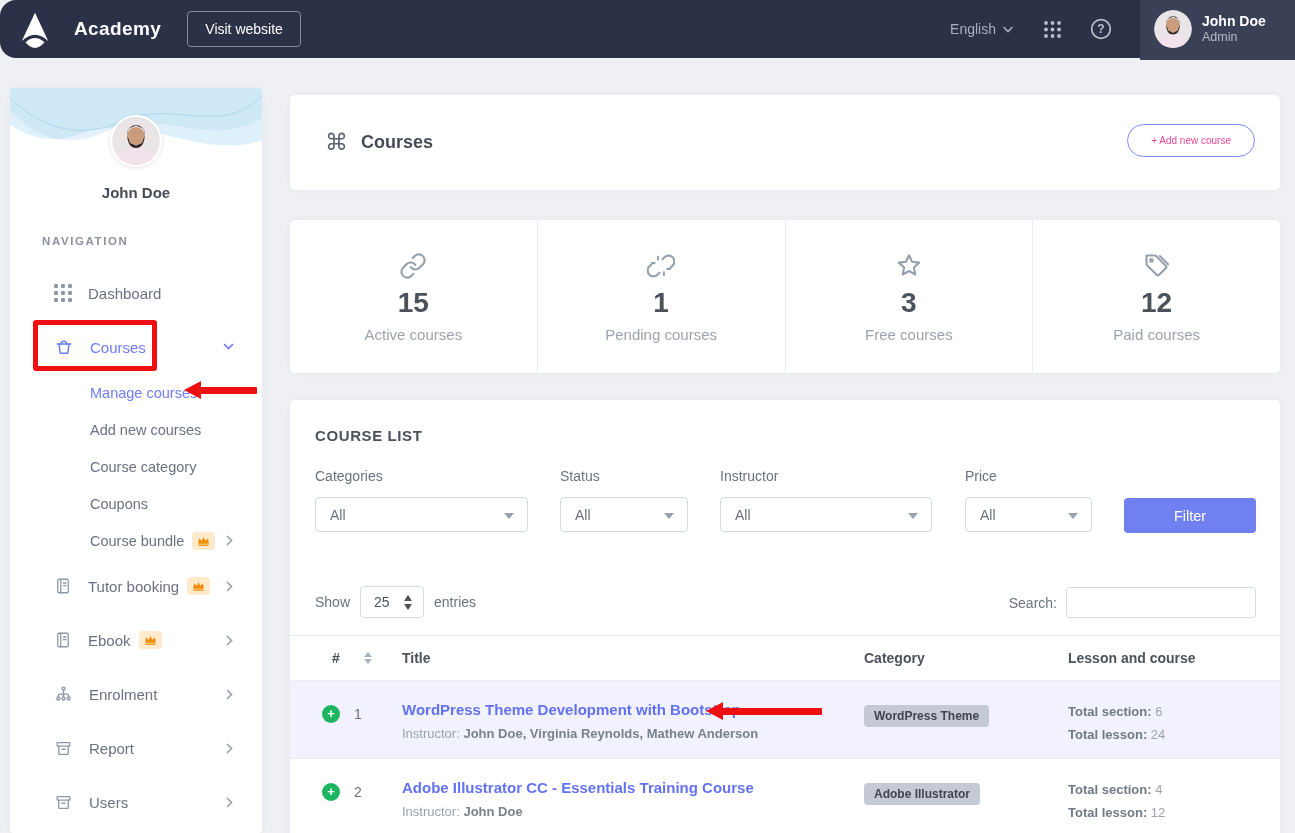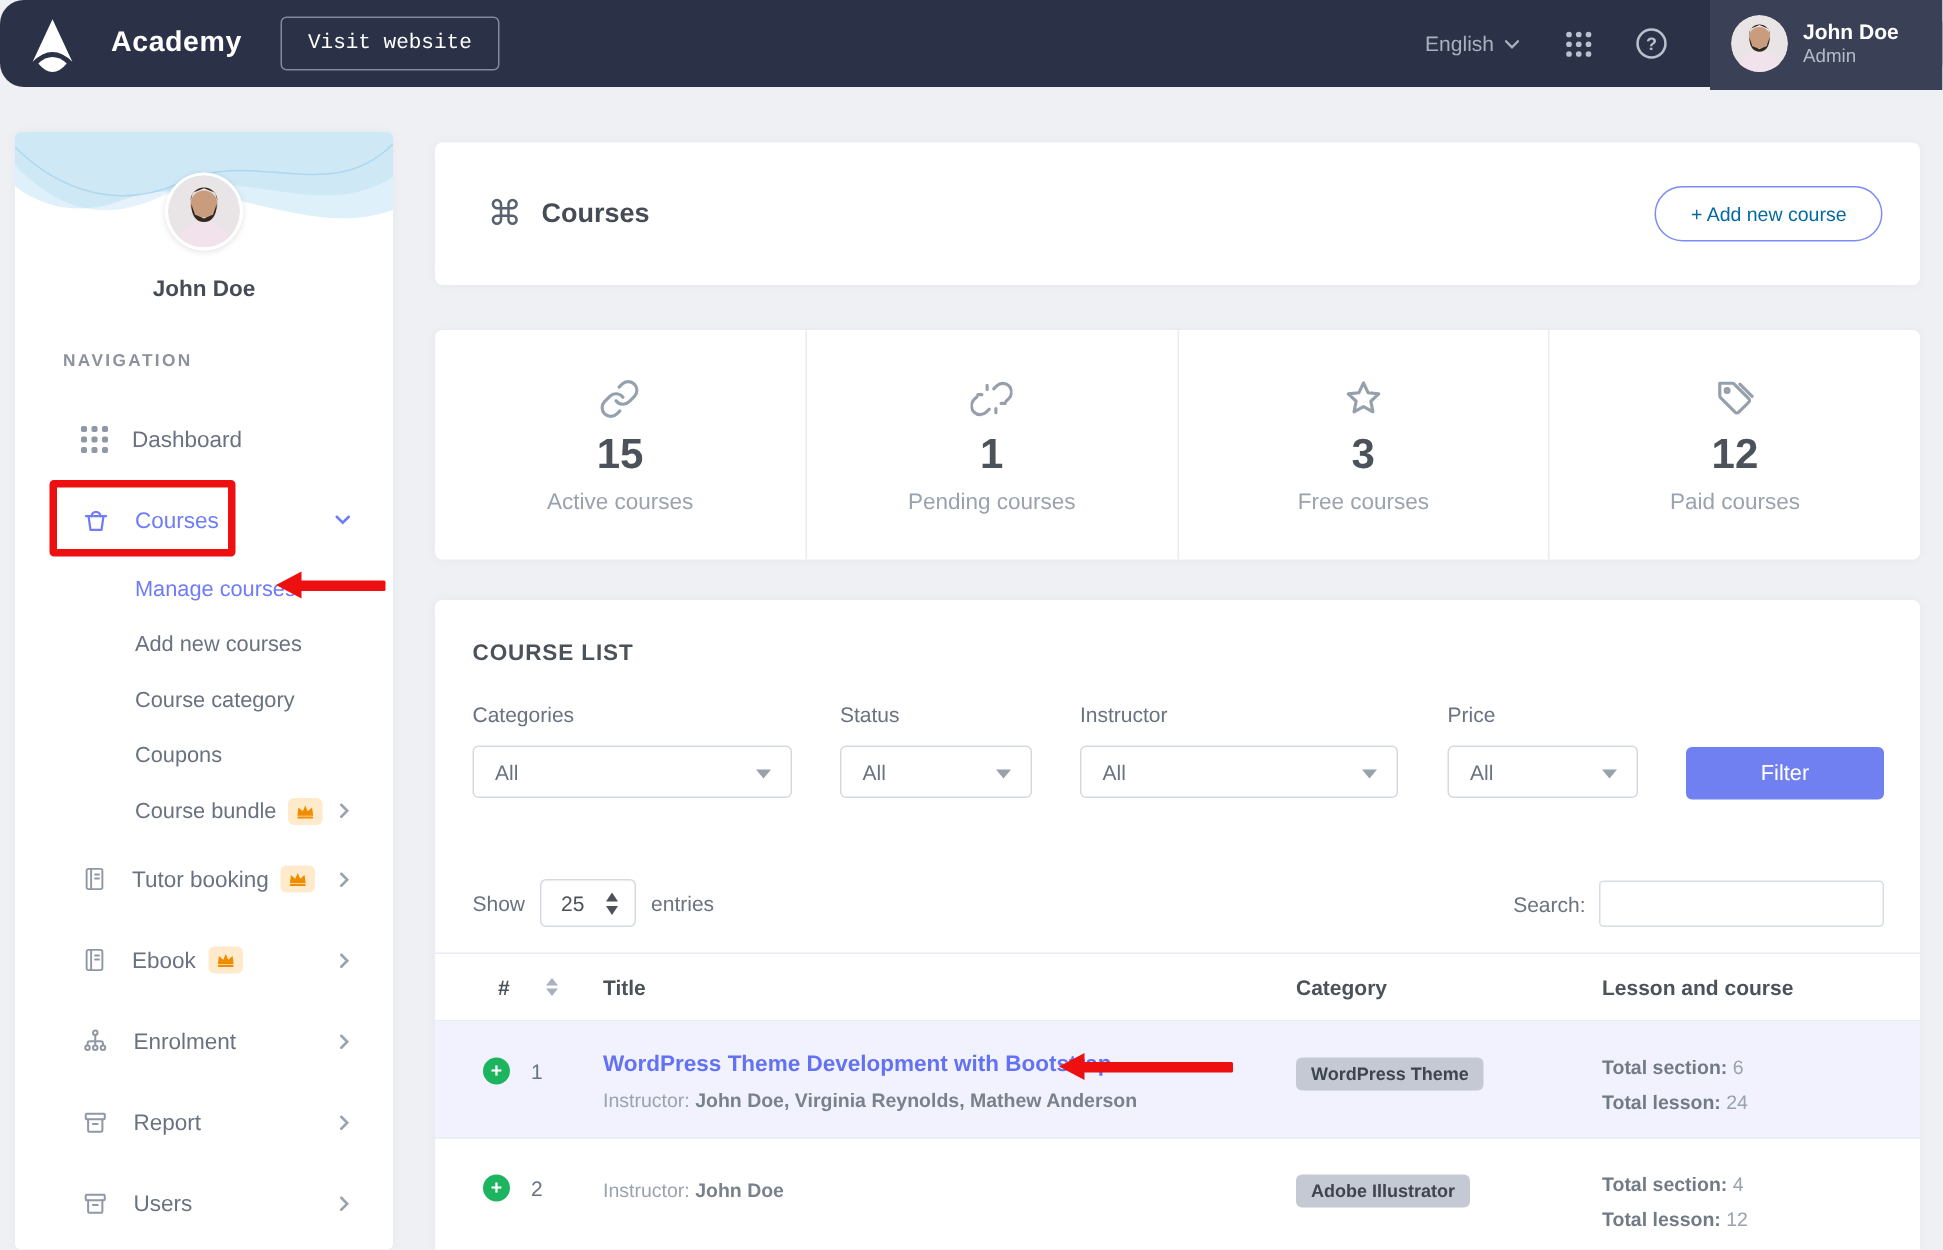--- a/index.html
+++ b/index.html
@@ -3,21 +3,21 @@
 <meta charset="utf-8">
 <style>
   *{box-sizing:border-box;margin:0;padding:0;}
   html,body{width:1295px;height:833px;}
   body{position:relative;overflow:hidden;background:#eef0f4;font-family:"Liberation Sans",sans-serif;color:#4b525a;}
 
   
   .navbar{position:absolute;top:0;left:0;width:1295px;height:58px;background:#2b3146;display:flex;align-items:center;z-index:5;border-radius:16px;}
   .logo{margin-left:16px;width:38px;height:38px;flex:0 0 auto;}
   .brand{margin-left:20px;font-size:19px;font-weight:bold;color:#fff;letter-spacing:.4px;}
-  .visit-btn{margin-left:26px;padding:9px 17px;border:1px solid #828a9d;border-radius:4px;background:transparent;color:#fff;font-size:14px;font-family:Liberation Mono, monospace;cursor:pointer;}
+  .visit-btn{margin-left:26px;padding:9px 17px;border:1px solid #828a9d;border-radius:4px;background:transparent;color:#fff;font-size:14px;font-family:Liberation Sans, sans-serif;cursor:pointer;}
   .nav-spacer{flex:1;}
   .lang{display:flex;align-items:center;gap:7px;color:#a8b0c0;font-size:14px;margin-right:30px;cursor:pointer;}
   .nav-ico{margin-right:28px;cursor:pointer;display:flex;align-items:center;}
   .userbox{width:155px;height:62px;background:#3a4156;display:flex;align-items:center;padding-left:14px;gap:10px;cursor:pointer;}
   .avatar-sm{width:38px;height:38px;border-radius:50%;overflow:hidden;flex:0 0 auto;}
   .user-name{font-size:14px;font-weight:bold;color:#fff;line-height:17px;}
   .user-role{font-size:12.5px;color:#b4bac7;line-height:15px;}
 
   
   .sidebar{position:absolute;left:10px;top:88px;width:252px;height:745px;background:#fff;border-radius:4px;box-shadow:0 0 8px rgba(40,50,80,.04);}
@@ -35,21 +35,21 @@
   .chev{position:absolute;right:28px;color:#9aa2ae;display:flex;}
   .chev.accent{color:#6e7cf7;}
   .crown{display:inline-flex;align-items:center;justify-content:center;width:23px;height:18px;background:#ffeacb;border-radius:4px;margin-left:8px;}
 
   
   .card{position:absolute;background:#fff;border-radius:5px;box-shadow:0 0 8px rgba(40,50,80,.04);}
   .card-header{left:290px;top:95px;width:990px;height:95px;display:flex;align-items:center;}
   .hdr-title{margin-left:35px;display:flex;align-items:center;gap:13px;font-size:18px;font-weight:bold;color:#454c55;}
   .cmd-ico{font-size:23px;color:#596270;font-weight:normal;line-height:1;}
   .cmd-ico::before{content:"\2318";}
-  .add-btn{position:absolute;right:25px;top:29px;padding:10px 23px;border:1px solid #7c8bf5;border-radius:21px;background:#fff;color:#0369a1;font-size:13px;font-family:inherit;cursor:pointer;}
+  .add-btn{position:absolute;right:25px;top:29px;padding:10px 23px;border:1px solid #7c8bf5;border-radius:21px;background:#fff;color:#ec4899;font-size:10px;font-family:inherit;cursor:pointer;}
 
   .card-stats{left:290px;top:220px;width:990px;height:153px;display:flex;}
   .stat{flex:1;display:flex;flex-direction:column;align-items:center;justify-content:center;border-right:1px solid #e9ecf1;gap:7px;}
   .stat:last-child{border-right:none;}
   .stat .num{font-size:28px;font-weight:bold;color:#4b525a;}
   .stat .cap{font-size:15px;color:#9aa3ad;}
   .stat-ico{height:30px;display:flex;align-items:flex-end;color:#96a0ad;}
 
   .card-list{left:290px;top:400px;width:990px;height:460px;}
   .list-title{position:absolute;top:27px;left:25px;font-size:15px;font-weight:bold;color:#4b525a;letter-spacing:.6px;}
@@ -474,20 +474,21 @@
         <div><b>Total lesson:</b> <span>24</span></div>
       </div>
     </div>
 
     <div class="trow rrow">
       <div class="cell-num">
         <span class="expand"></span>
         <span class="rownum">2</span>
       </div>
       <div class="cell-title">
+        <a class="course-link">Adobe Illustrator CC - Essentials Training Course</a>
         <div class="inst-line">
           <span>Instructor:</span>
           <b>John Doe</b>
         </div>
       </div>
       <div class="cell-cat">
         <span class="badge">Adobe Illustrator</span>
       </div>
       <div class="cell-les">
         <div><b>Total section:</b> <span>4</span></div>

